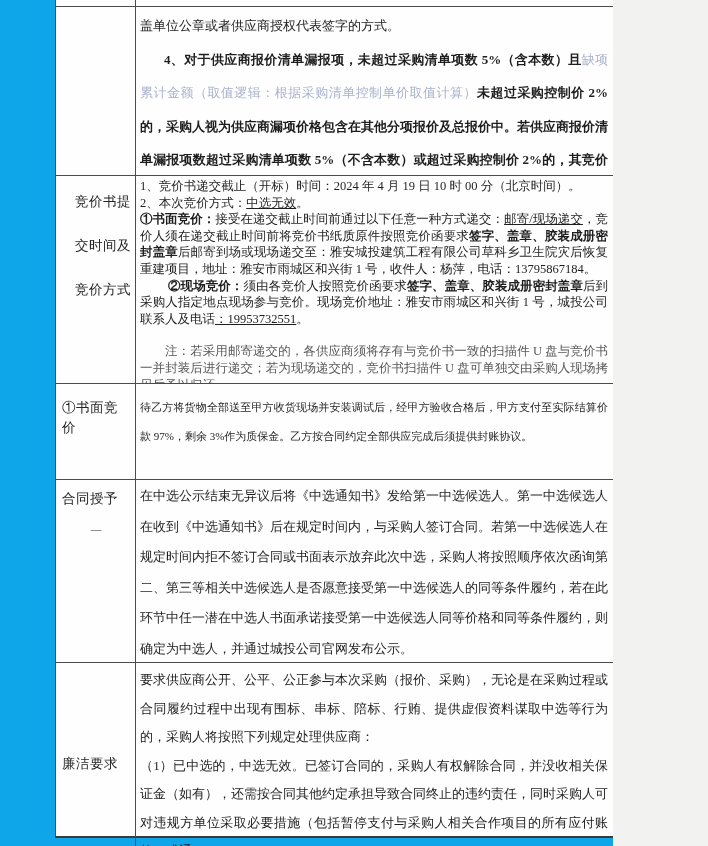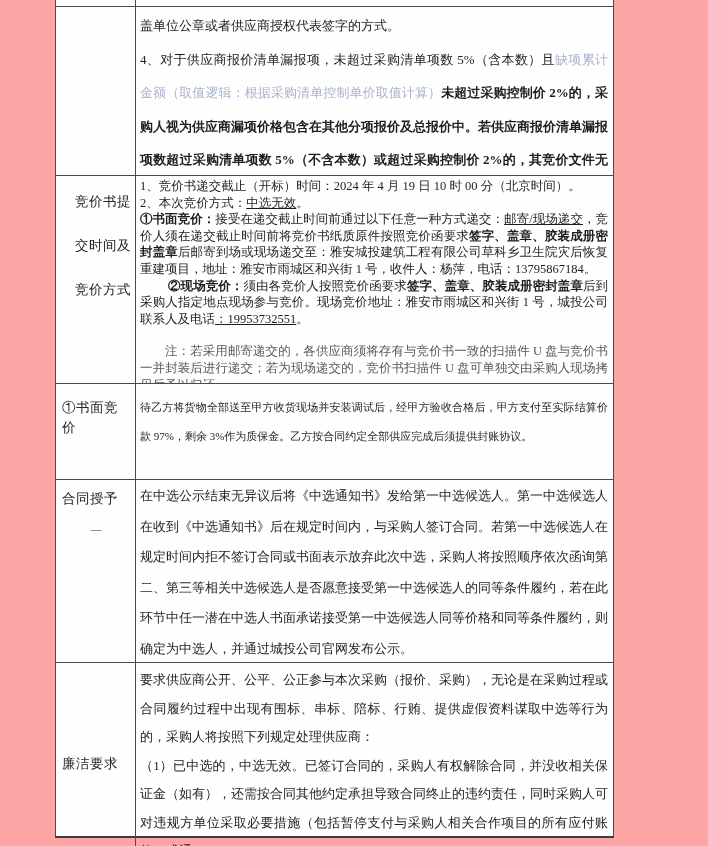--- a/index.html
+++ b/index.html
@@ -6,22 +6,22 @@
     --bc:#4b4b4b;
   }
   html,body{margin:0;padding:0;}
   body{
     width:708px;height:846px;
     background:#f2f2f0;
     font-family:"Liberation Serif","DejaVu Serif",serif;
     color:#1e1e1e;
   }
   .page{
-    position:relative;width:708px;height:846px;
-    background:#fca5a5;overflow:hidden;
+    position:relative;width:613px;height:846px;
+    background:#0ea5e9;overflow:hidden;
   }
   .table{
     position:absolute;left:55px;top:0;
     width:559px;height:838px;
     box-sizing:border-box;
     border-left:1px solid var(--bc);
     border-right:1px solid var(--bc);
     border-bottom:2px solid #3b3b3b;
     display:flex;flex-direction:column;
     background:#fefefe;
@@ -73,21 +73,21 @@
 
     <div class="row stub">
       <div class="hdr"></div>
       <div class="cnt"></div>
     </div>
 
     <div class="row r1">
       <div class="hdr"></div>
       <div class="cnt">
         <p><span>盖单位公章或者供应商授权代表签字的方式。</span></p>
-        <p><span style="font-weight: normal;">4、对于供应商报价清单漏报项，未超过采购清单项数 5%（含本数）且</span><span style="color: rgb(169, 178, 206);">缺项累计金额（取值逻辑：根据采购清单控制单价取值计算）</span><span style="font-weight: bold;">未超过采购控制价 2%的，采购人视为供应商漏项价格包含在其他分项报价及总报价中。若供应商报价清单漏报项数超过采购清单项数 5%（不含本数）或超过采购控制价 2%的，其竞价文件无效。</span></p>
+        <p><span style="font-weight: bold; margin-left: 24px;">4、对于供应商报价清单漏报项，未超过采购清单项数 5%（含本数）且</span><span style="color: rgb(169, 178, 206);">缺项累计金额（取值逻辑：根据采购清单控制单价取值计算）</span><span style="font-weight: bold;">未超过采购控制价 2%的，采购人视为供应商漏项价格包含在其他分项报价及总报价中。若供应商报价清单漏报项数超过采购清单项数 5%（不含本数）或超过采购控制价 2%的，其竞价文件无效。</span></p>
       </div>
     </div>
 
     <div class="row r2">
       <div class="hdr">竞价书提交时间及竞价方式</div>
       <div class="cnt">
         <p><span>1、竞价书递交截止（开标）时间：2024 年 4 月 19 日 10 时 00 分（北京时间）。</span></p>
         <p><span>2、本次竞价方式：</span><span style="text-decoration: underline;">中选无效</span><span>。</span></p>
         <p><span style="font-weight: bold;">①书面竞价：</span><span>接受在递交截止时间前通过以下任意一种方式递交：</span><span style="text-decoration: underline;">邮寄/现场递交</span><span>，竞价人须在递交截止时间前将竞价书纸质原件按照竞价函要求</span><span style="font-weight: bold;">签字、盖章、胶装成册密封盖章</span><span>后邮寄到场或现场递交至：雅安城投建筑工程有限公司草科乡卫生院灾后恢复重建项目，地址：雅安市雨城区和兴街 1 号，收件人：杨萍，电话：13795867184。</span></p>
         <p><span style="font-weight: bold; padding-left: 28px;">②现场竞价：</span><span>须由各竞价人按照竞价函要求</span><span style="font-weight: bold;">签字、盖章、胶装成册密封盖章</span><span>后到采购人指定地点现场参与竞价。现场竞价地址：雅安市雨城区和兴街 1 号，城投公司联系人及电话</span><span style="text-decoration: underline;">：19953732551</span><span>。</span></p>

